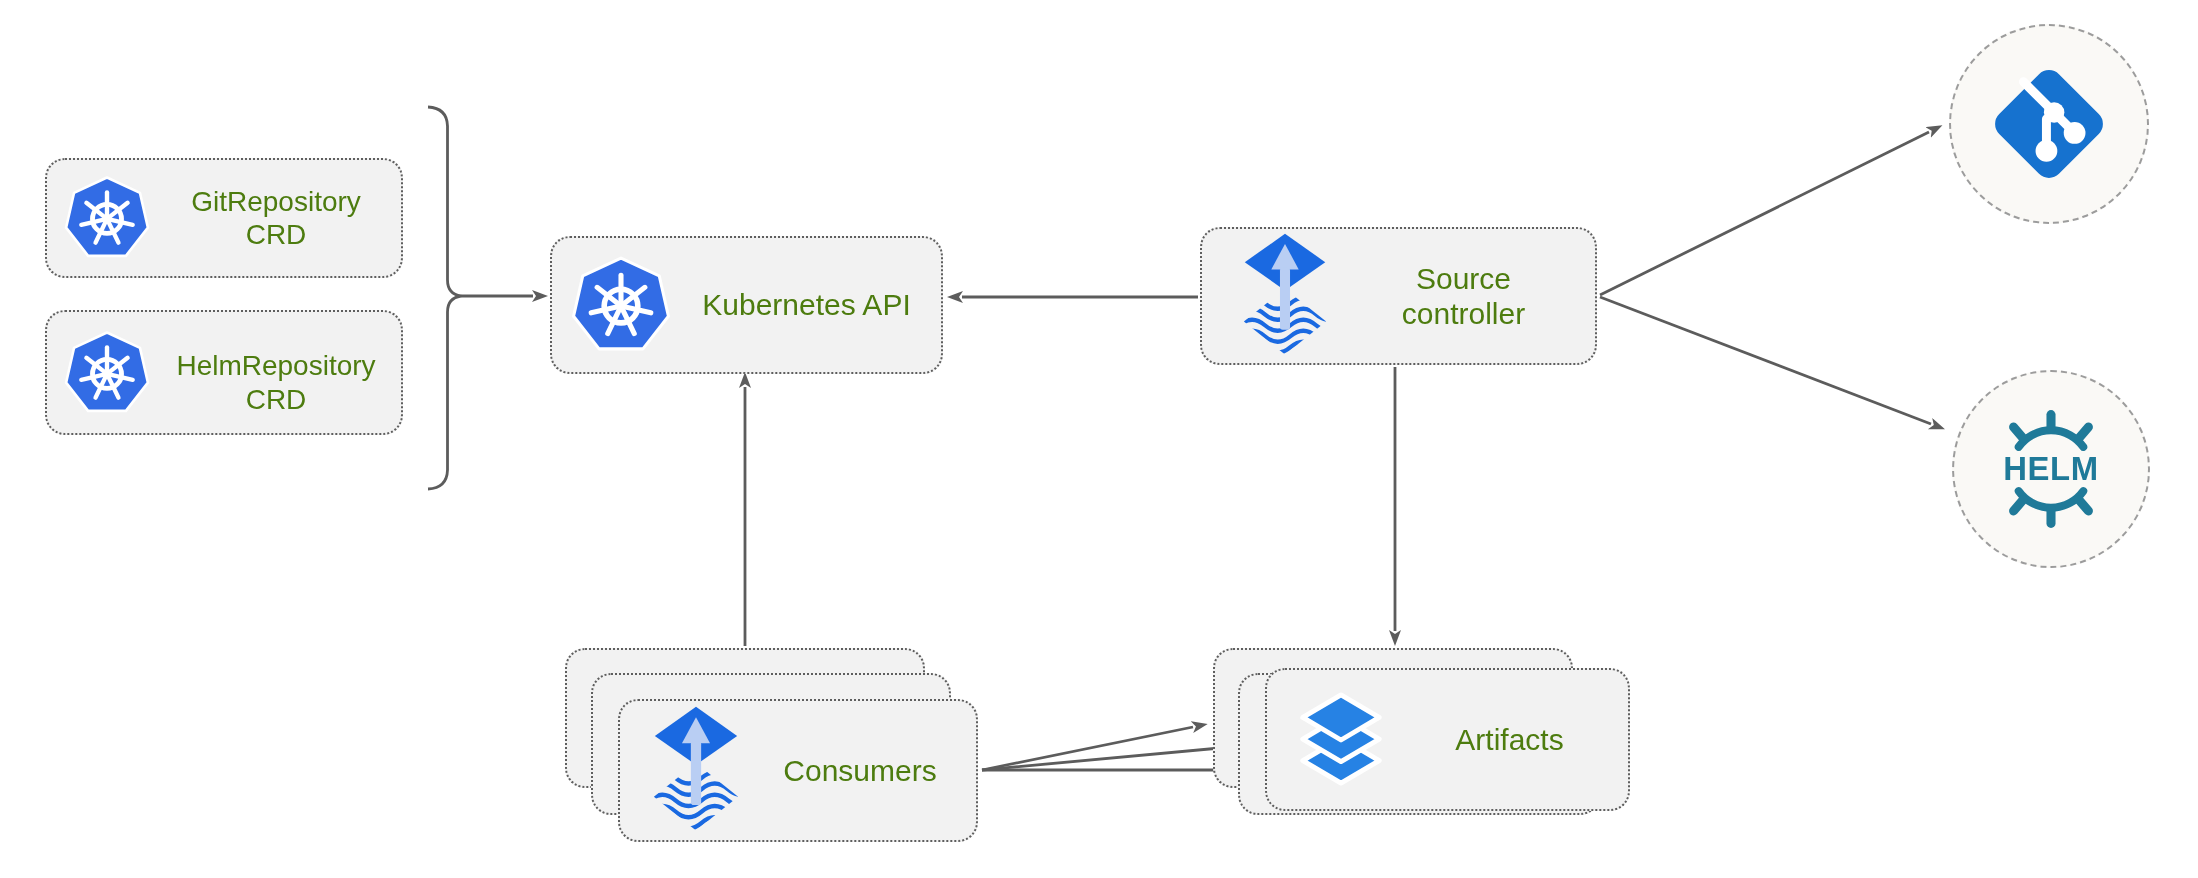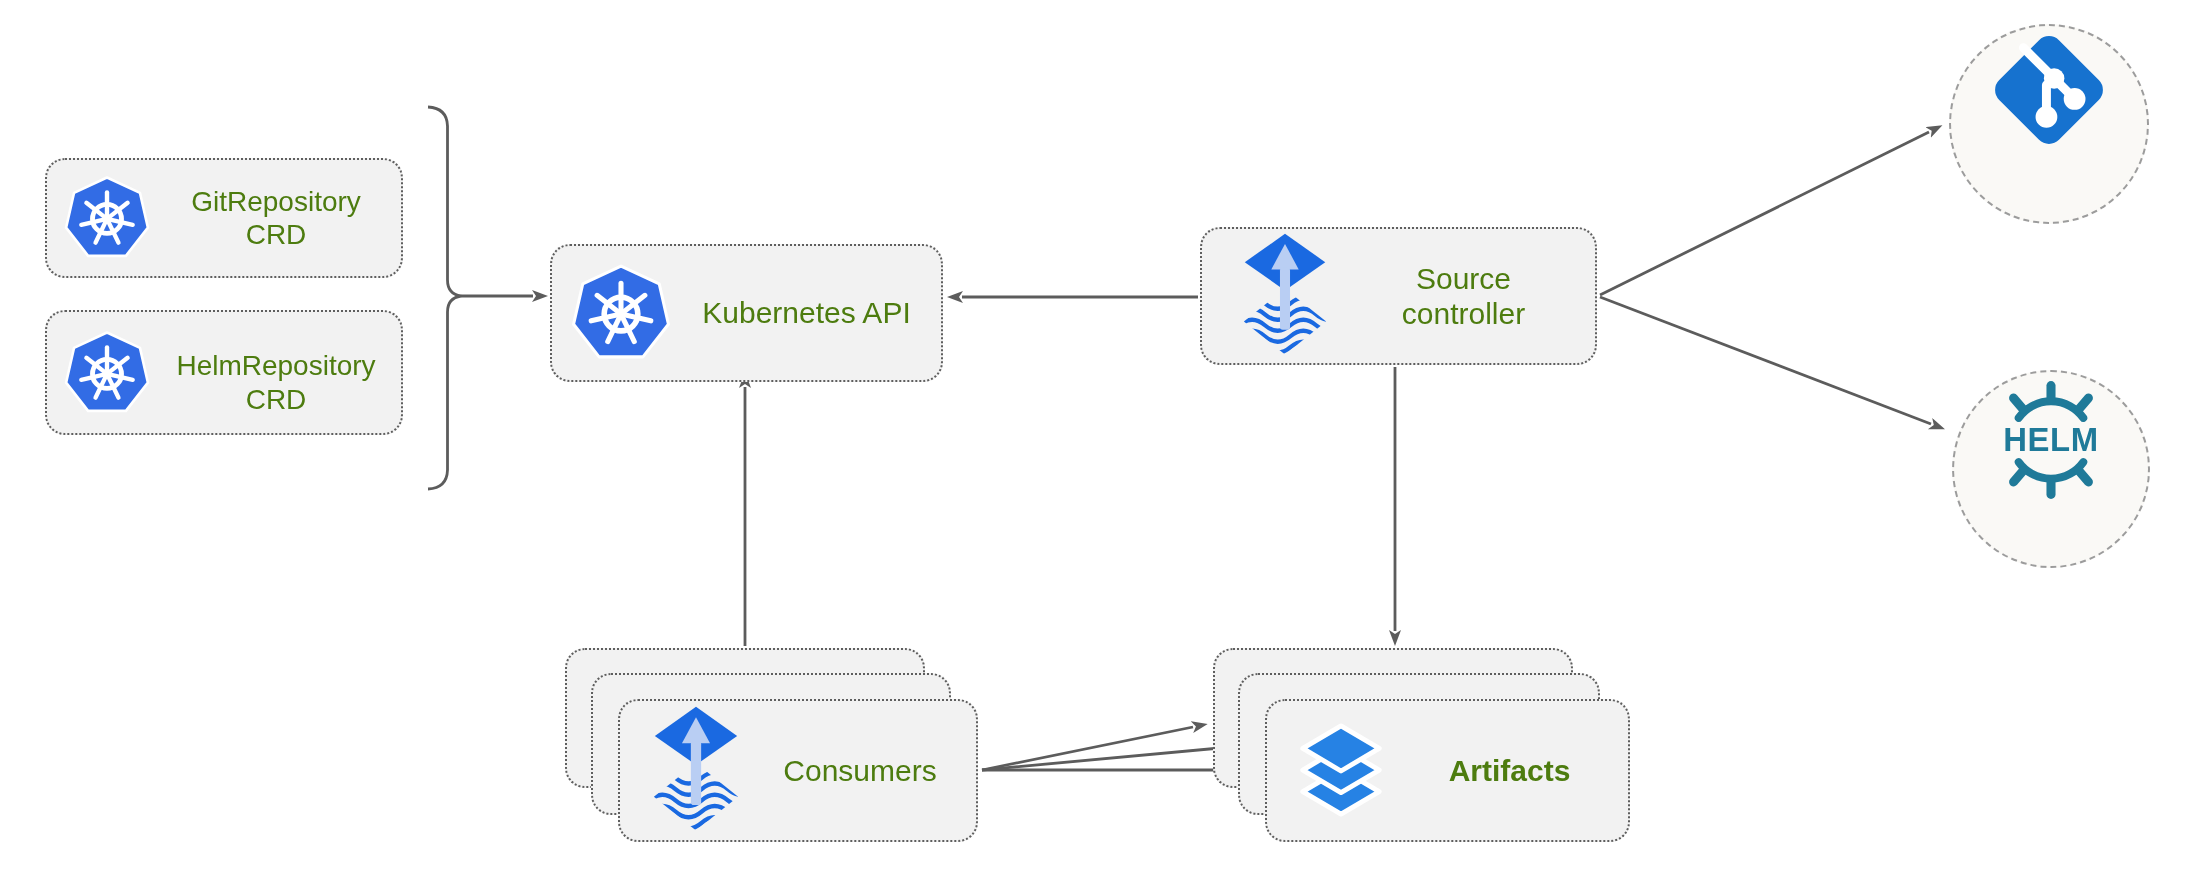--- a/index.html
+++ b/index.html
@@ -16,21 +16,21 @@
   .node .icon{flex:0 0 auto;display:flex;align-items:center;justify-content:center;}
   .node .label{
     flex:1 1 auto;text-align:center;font-size:29px;line-height:1.18;
     color:#4d7c0f;padding:0 14px;
   }
   .stack-back,.stack-mid{z-index:2;}
   .stack-front{z-index:3;}
   .hub{
     position:absolute;z-index:2;background:#faf9f6;
     border:2.5px dashed #9c9c9c;border-radius:50%;
-    display:flex;align-items:flex-start;justify-content:center;box-sizing:border-box;
+    display:flex;align-items:center;justify-content:center;box-sizing:border-box;
   }
   svg{display:block;}
 </style>
 </head>
 <body>
 
 <div id="canvas">
 
   <svg width="0" height="0" style="position:absolute" aria-hidden="true">
     <defs>
@@ -126,21 +126,21 @@
 
   <div class="node" style="left:45px;top:310px;width:358px;height:125px;">
     <span class="icon" style="margin-left: 16px; color: rgb(50, 108, 229);">
       <svg width="88" height="88">
           <use href="#sym-k8s"></use>
         </svg>
     </span>
     <span class="label" style="font-size:28px;margin-top:20px;">HelmRepository CRD</span>
   </div>
 
-  <div class="node" style="left:550px;top:244px;width:393px;height:138px;">
+  <div class="node" style="left:550px;top:236px;width:393px;height:138px;">
     <span class="icon" style="margin-left: 18px; color: rgb(50, 108, 229);">
       <svg width="102" height="102">
           <use href="#sym-k8s"></use>
         </svg>
     </span>
     <span class="label" style="font-size:30px;">Kubernetes API</span>
   </div>
 
   <div class="node" style="left:1200px;top:227px;width:397px;height:138px;">
     <span class="icon" style="margin-left: 36px; color: rgb(26, 105, 225);">
@@ -157,21 +157,21 @@
     <span class="icon" style="margin-left: 28px; color: rgb(26, 105, 225);">
       <svg width="96" height="131">
           <use href="#sym-flux"></use>
         </svg>
     </span>
     <span class="label" style="font-size:30px;">Consumers</span>
   </div>
 
   <div class="node stack-back" style="left:1213px;top:648px;width:360px;height:140px;"></div>
   <div class="node stack-mid" style="left:1238px;top:673px;width:362px;height:142px;"></div>
-  <div class="node stack-front" style="left:1265px;top:699px;width:365px;height:143px;font-weight:bold;">
+  <div class="node stack-front" style="left:1265px;top:668px;width:365px;height:143px;">
     <span class="icon" style="margin-left: 24px; color: rgb(38, 130, 228);">
       <svg width="100" height="98">
           <use href="#sym-layers"></use>
         </svg>
     </span>
     <span class="label" style="font-size:30px;">Artifacts</span>
   </div>
 
   <div class="hub" style="left:1949px;top:24px;width:200px;height:200px;">
     <span class="icon" style="color: rgb(22, 114, 207);">

